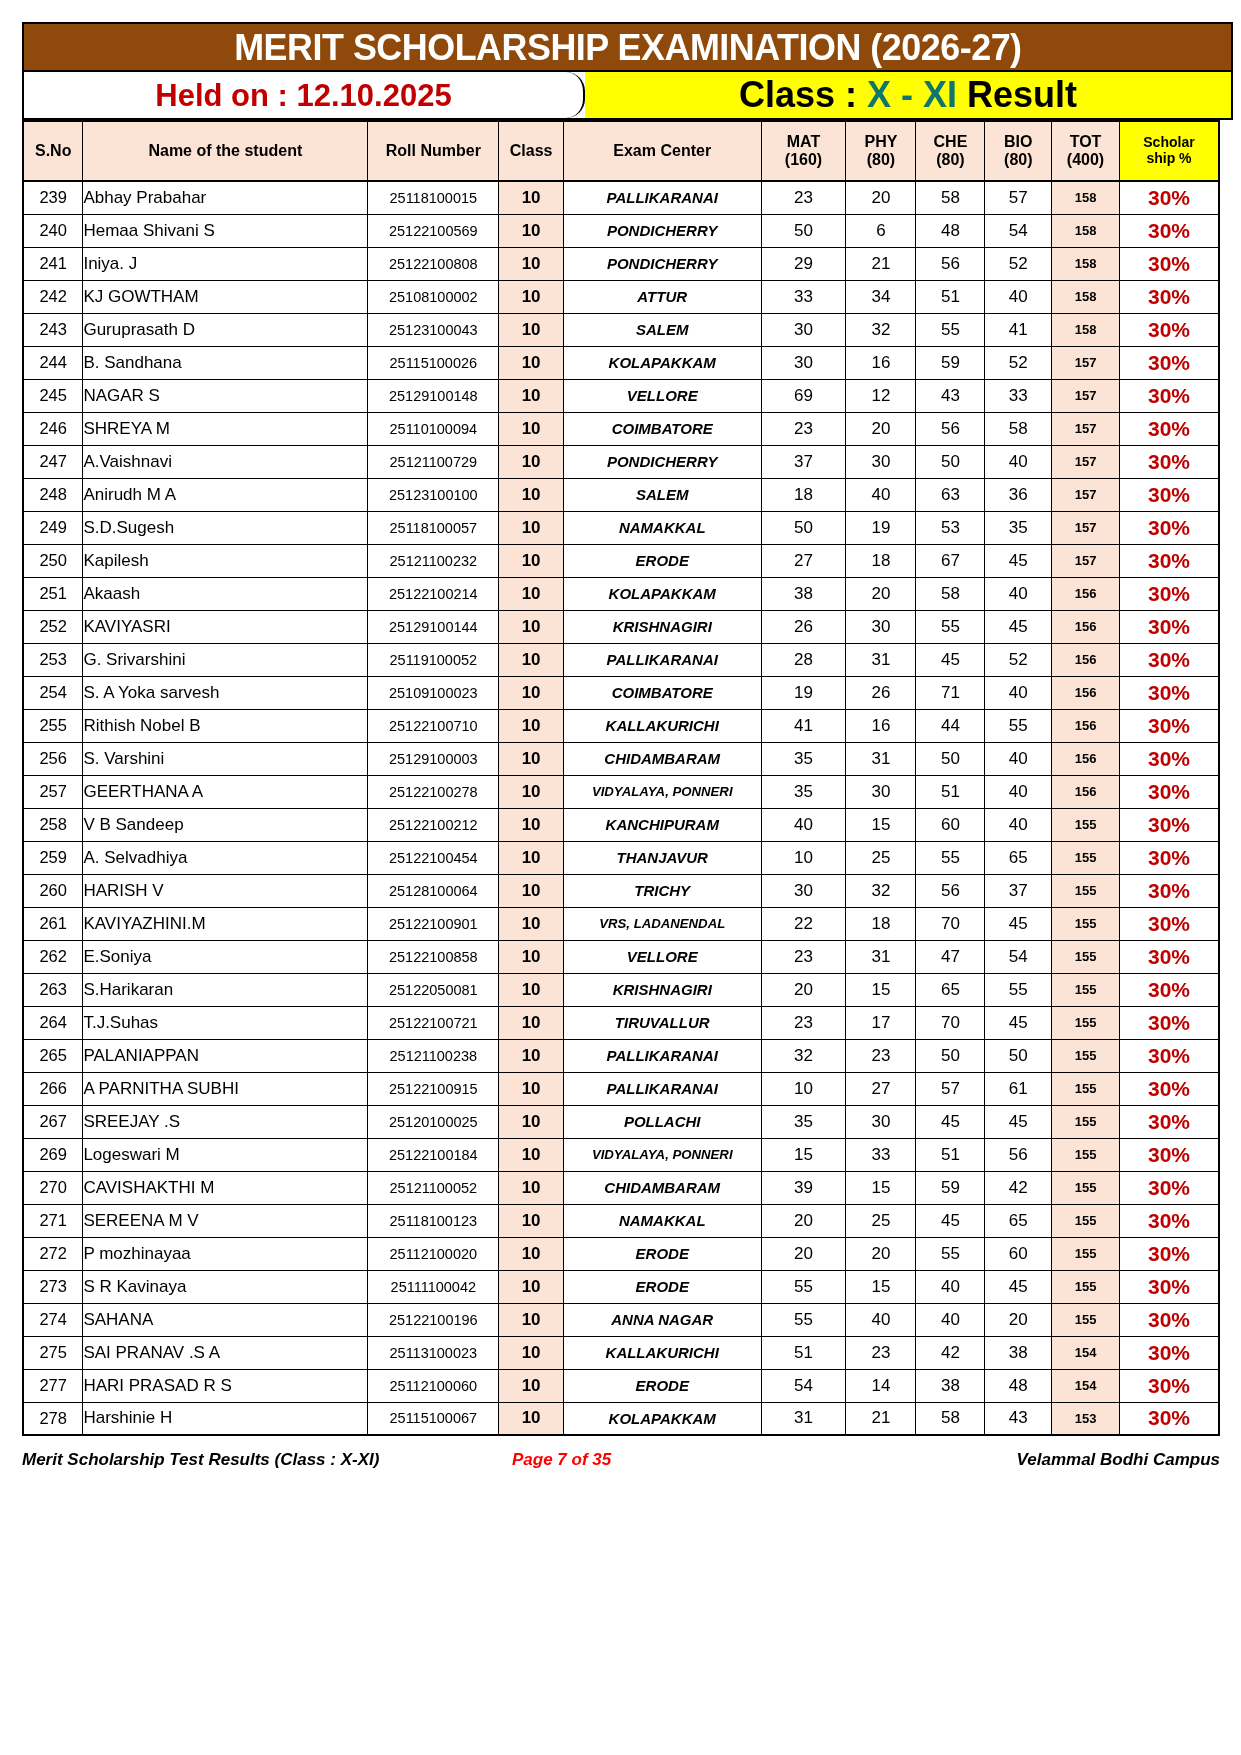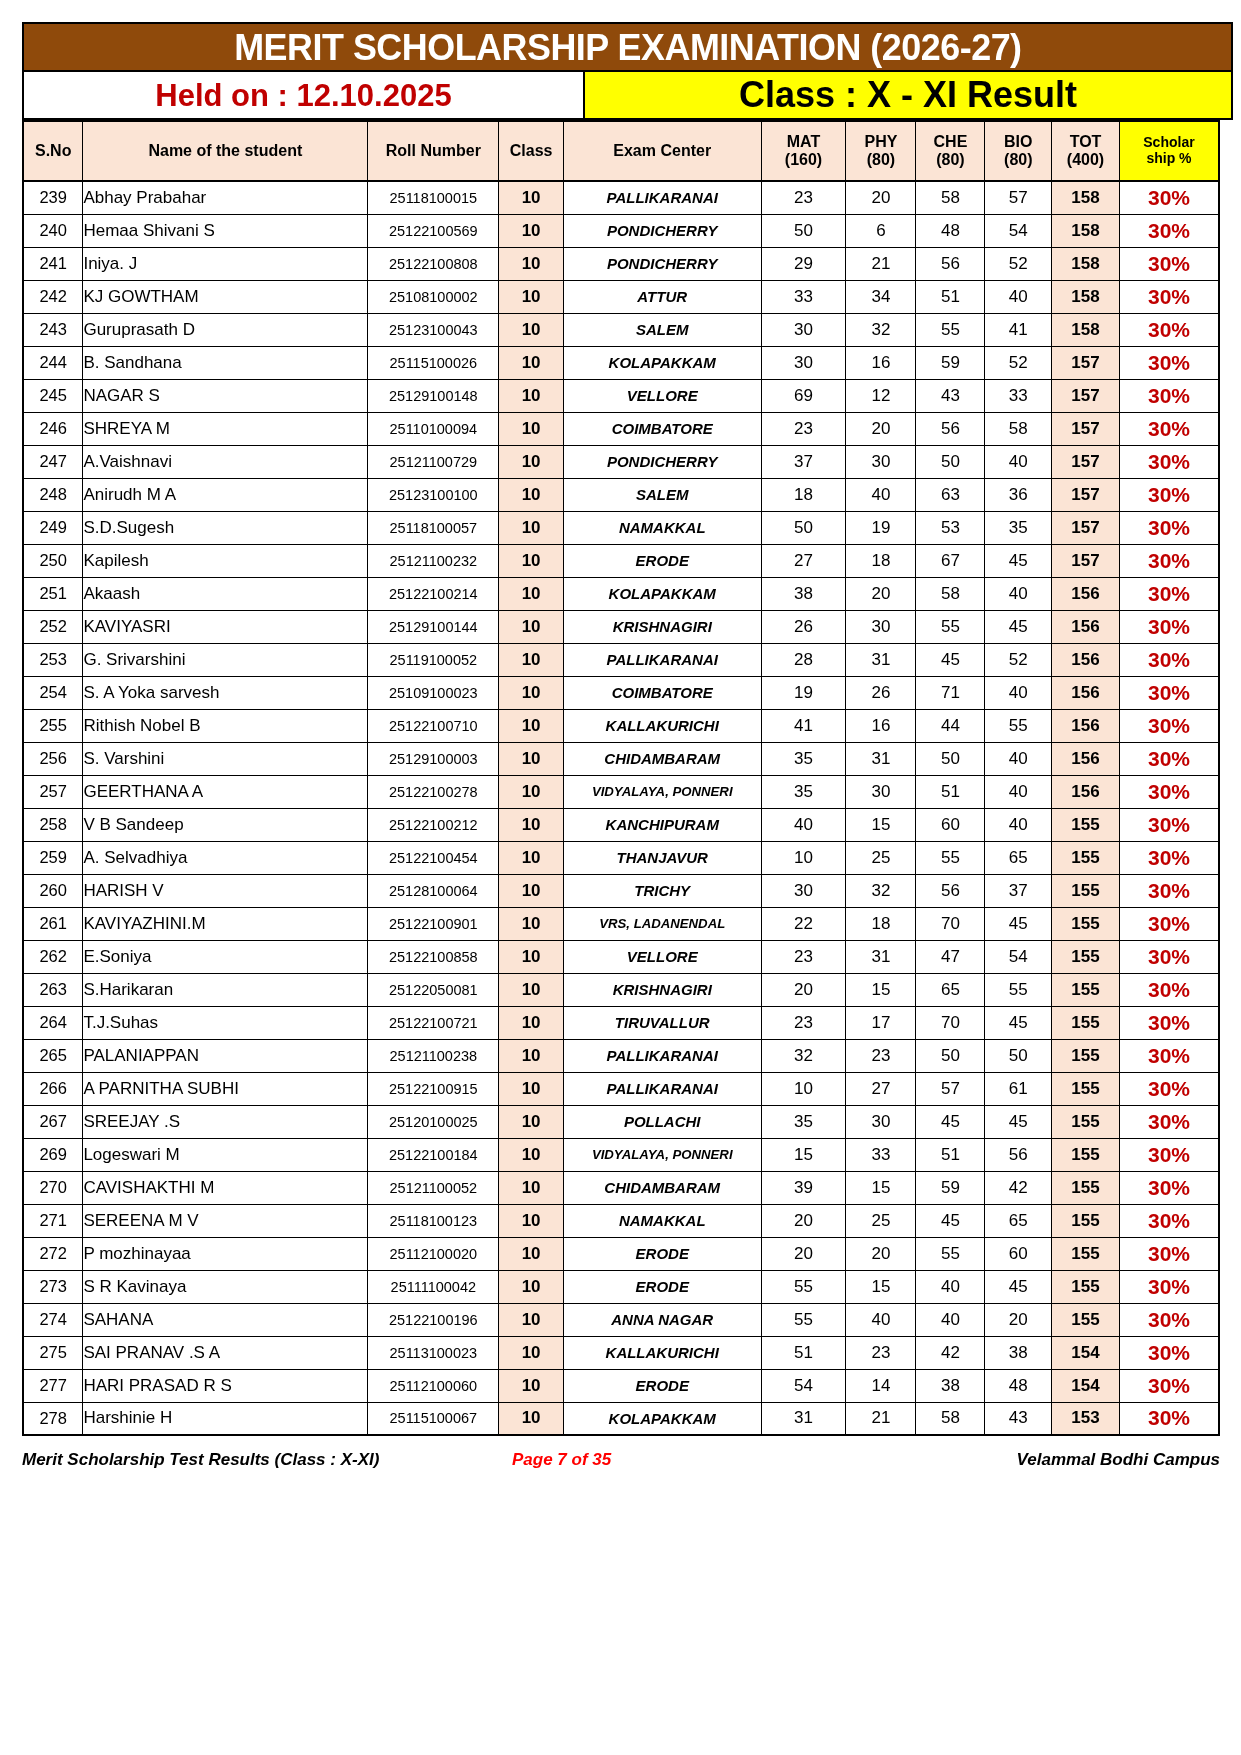--- a/index.html
+++ b/index.html
@@ -54,20 +54,21 @@
     box-sizing: border-box;
   }
   .subhead-left {
     width: 561px;
     background: #ffffff;
     display: flex;
     align-items: center;
     justify-content: center;
     border-right: 2px solid #000;
     box-sizing: border-box;
+    border-radius: 19px;
   }
   .subhead-left .held {
     color: #c00000;
     font-weight: bold;
     font-size: 31px;
     white-space: nowrap;
     line-height: 1;
   }
   .subhead-right {
     flex: 1;
@@ -78,21 +79,21 @@
     box-sizing: border-box;
   }
   .subhead-right .cls {
     font-weight: bold;
     font-size: 36px;
     color: #000;
     white-space: nowrap;
     line-height: 1;
   }
   .subhead-right .cls .red {
-    color: #000000;
+    color: #0f766e;
     text-align: right;
   }
 
   
   table.results {
     border-collapse: collapse;
     width: 1198px;
     table-layout: fixed;
     font-family: "Liberation Sans", sans-serif;
   }
@@ -157,21 +158,21 @@
   td.c-center.narrow {
     font-size: 13.2px;
   }
   td.c-mark {
     text-align: center;
     font-size: 17px;
   }
   td.c-tot {
     text-align: center;
     font-weight: bold;
-    font-size: 17px;
+    font-size: 13px;
     background: #fbe4d5;
   }
   td.c-pct {
     text-align: center;
     font-weight: bold;
     font-size: 21px;
     color: #c00000;
   }
 
   

